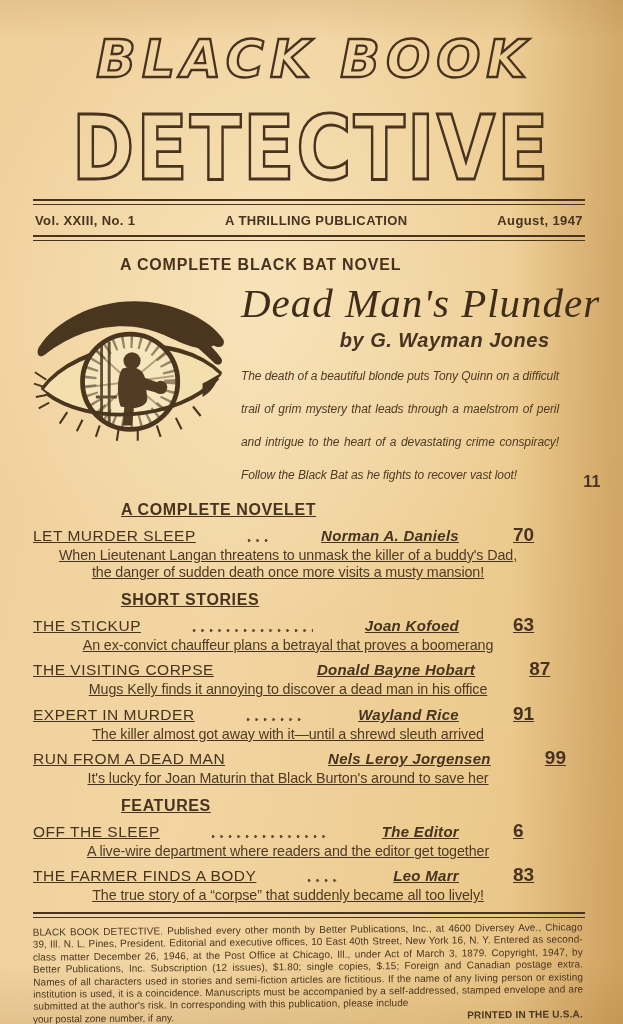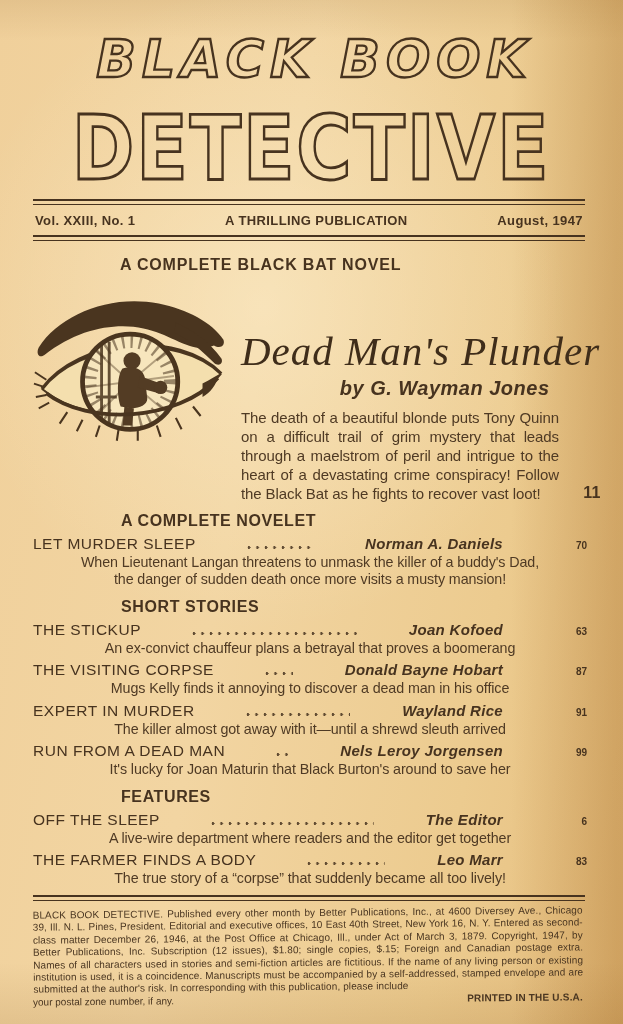--- a/index.html
+++ b/index.html
@@ -47,52 +47,52 @@
     margin:0 38px 0 33px;padding:8px 2px 7px 2px;
     font-weight:bold;font-size:13px;letter-spacing:.4px;
   }
   
   .feature-label{
     margin:15px 0 0 120px;
     font-weight:bold;font-size:16px;letter-spacing:.8px;
   }
   .feature-row{display:flex;margin:6px 56px 0 33px;}
   .eye-wrap{flex:0 0 200px;height:192px;}
-  .feature-col{flex:1;padding-left:8px;margin-top:48px;}
+  .feature-col{flex:1;padding-left:8px;}
   .feature-title{
     font-family:"Liberation Serif",serif;font-style:italic;
     font-size:41px;line-height:46px;letter-spacing:1px;color:#3f2d1a;
     white-space:nowrap;
   }
   .feature-byline{
     margin-top:3px;padding-left:48px;text-align:center;
     font-weight:bold;font-style:italic;font-size:20px;letter-spacing:.5px;
   }
   .feature-blurb-row{display:flex;align-items:flex-end;margin-top:8px;}
   .feature-blurb{
     width:318px;text-align:justify;
-    font-size:15px;line-height:19px;letter-spacing:-.1px;color:var(--ink-soft);
+    font-size:12px;line-height:33px;letter-spacing:-.1px;color:var(--ink-soft);font-style:italic;
   }
   .feature-page{flex:1;text-align:right;font-weight:bold;font-size:16px;padding-bottom:1px;}
   
-  .toc{margin:8px 36px 0 33px;}
+  .toc{margin:8px 80px 0 33px;text-decoration:underline;}
   .toc-heading{
     font-weight:bold;font-size:16px;letter-spacing:.6px;
     margin:9px 0 5px 88px;
   }
   .toc-entry{margin-bottom:4px;}
   .toc-line{display:flex;align-items:baseline;gap:48px;}
   .toc-title{font-size:15.5px;letter-spacing:.5px;white-space:nowrap;}
   .toc-dots{
     flex:1;align-self:flex-end;height:5px;margin:0 4px 3px 3px;
     background-image:radial-gradient(circle at 2px 2.5px, rgba(71,51,31,.85) 1.25px, transparent 1.6px);
     background-size:8.5px 5px;background-repeat:repeat-x;
   }
   .toc-author{font-weight:bold;font-style:italic;font-size:15px;white-space:nowrap;letter-spacing:.3px;}
-  .toc-page{width:30px;margin-left:6px;text-align:right;font-weight:bold;font-size:10px;}
+  .toc-page{width:30px;margin-left:6px;font-weight:bold;font-size:19px;}
   .toc-desc{
     max-width:478px;margin:1px auto 0;text-align:center;
     font-size:14.3px;line-height:17.5px;letter-spacing:-.1px;color:var(--ink-soft);
   }
   
   .imprint-rule{margin-top:7px;}
   .imprint{
     margin:6px 40px 0 33px;transform:rotate(-.55deg);
     font-size:10px;line-height:12.4px;letter-spacing:.1px;
     color:#4a3621;text-align:justify;

